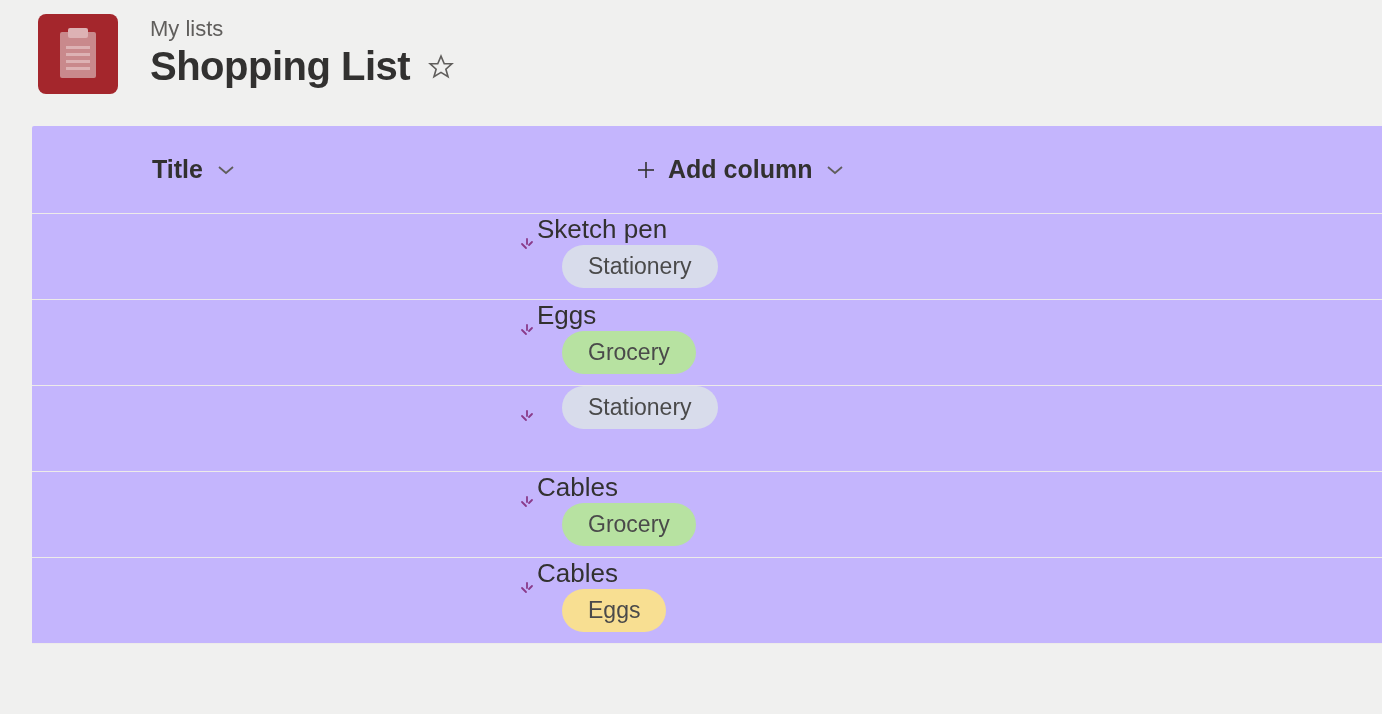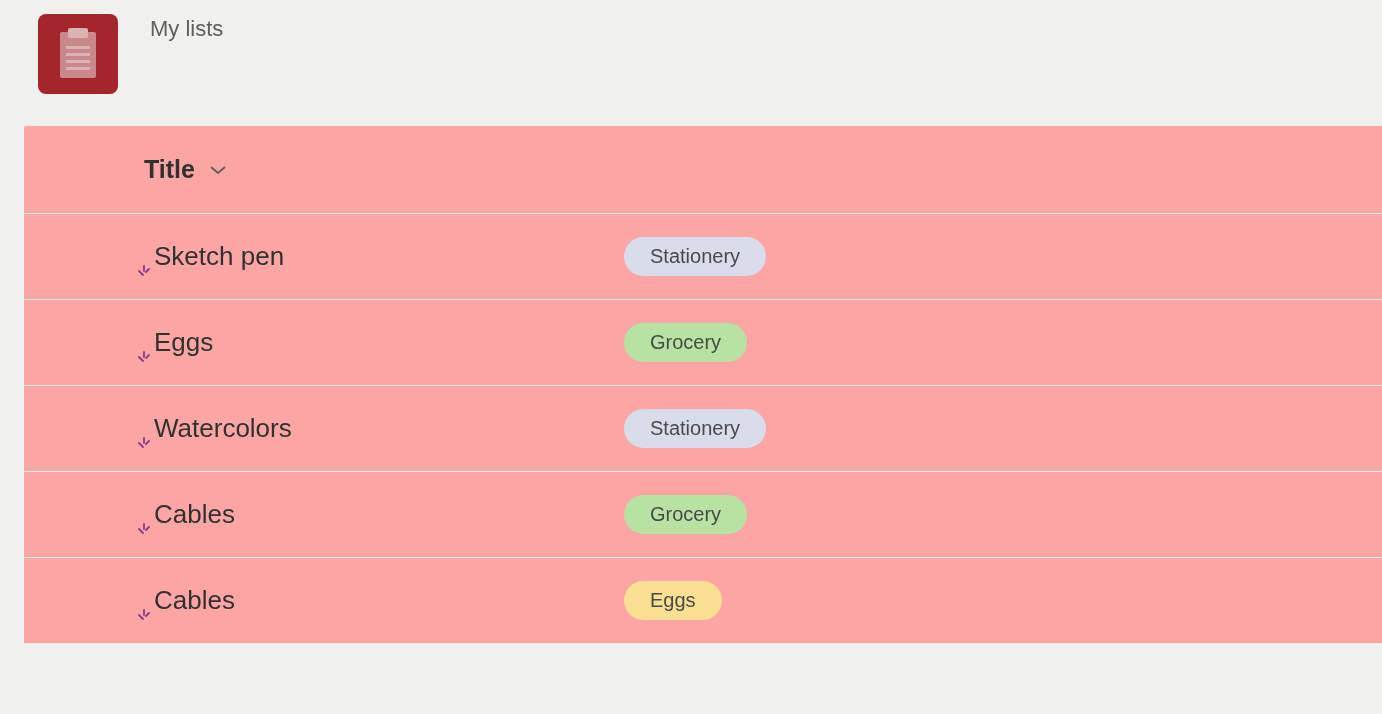--- a/index.html
+++ b/index.html
@@ -65,22 +65,22 @@
     }
 
     .star-icon {
       margin-left: 18px;
       cursor: pointer;
       display: flex;
       align-items: center;
     }
 
     .table-container {
-      margin: 32px 0 0 24px;
-      background-color: #fca5a5;
+      margin: 32px 0 0 32px;
+      background-color: #c4b5fd;
       border-top-left-radius: 2px;
     }
 
     .table-header {
       display: flex;
       align-items: center;
       height: 88px;
       border-bottom: 1px solid #edebe9;
     }
 
@@ -126,20 +126,21 @@
       align-items: center;
       cursor: pointer;
     }
 
     .table-row {
       display: flex;
       align-items: center;
       height: 86px;
       border-bottom: 1px solid #edebe9;
       cursor: pointer;
+      flex-direction: column;
     }
 
     .row-title-cell {
       width: 600px;
       padding-left: 130px;
       display: flex;
       align-items: center;
       position: relative;
     }
 
@@ -160,21 +161,21 @@
       display: flex;
       align-items: center;
     }
 
     .pill {
       display: inline-flex;
       align-items: center;
       justify-content: center;
       padding: 8px 26px;
       border-radius: 24px;
-      font-size: 20px;
+      font-size: 23px;
       font-weight: 400;
       color: #4a4a4a;
     }
 
     .pill-stationery {
       background-color: #d8dceb;
     }
 
     .pill-grocery {
       background-color: #b7e2a1;
@@ -193,35 +194,59 @@
       <rect x="4" y="4" width="36" height="46" rx="2" fill="#c9898c"></rect>
       <rect x="12" y="0" width="20" height="10" rx="2" fill="#ddb2b4"></rect>
       <rect x="10" y="18" width="24" height="3" fill="#ddb2b4"></rect>
       <rect x="10" y="25" width="24" height="3" fill="#ddb2b4"></rect>
       <rect x="10" y="32" width="24" height="3" fill="#ddb2b4"></rect>
       <rect x="10" y="39" width="24" height="3" fill="#ddb2b4"></rect>
     </svg>
   </div>
   <div class="header-text">
     <div class="breadcrumb">My lists</div>
+    <div class="title-row">
+      <h1 class="page-title">Shopping List</h1>
+      <span class="star-icon">
+        <svg width="26" height="26" viewBox="0 0 24 24" fill="none" stroke="#605e5c" stroke-width="1.5">
+          <polygon points="12,2 15,9 22,9 16.5,14 18.5,21 12,17 5.5,21 7.5,14 2,9 9,9"></polygon>
+        </svg>
+      </span>
+    </div>
   </div>
 </div>
 
 <div class="table-container">
   <div class="table-header">
     <div class="col-title">
       <div class="header-clickable">
         <span class="header-label">Title</span>
         <span class="chevron">
           <svg width="18" height="12" viewBox="0 0 18 12" fill="none" stroke="#605e5c" stroke-width="1.8">
             <polyline points="2,3 9,9 16,3"></polyline>
           </svg>
         </span>
       </div>
     </div>
+    <div class="col-add">
+      <div class="header-clickable">
+        <span class="plus-icon">
+          <svg width="20" height="20" viewBox="0 0 20 20" stroke="#323130" stroke-width="1.6">
+            <line x1="10" y1="2" x2="10" y2="18"></line>
+            <line x1="2" y1="10" x2="18" y2="10"></line>
+          </svg>
+        </span>
+        <span class="header-label">Add column</span>
+        <span class="chevron">
+          <svg width="18" height="12" viewBox="0 0 18 12" fill="none" stroke="#605e5c" stroke-width="1.8">
+            <polyline points="2,3 9,9 16,3"></polyline>
+          </svg>
+        </span>
+      </div>
+    </div>
   </div>
 
   <div id="rows-container">
       <div class="table-row">
         <div class="row-title-cell">
           <span class="new-indicator"><svg width="18" height="18" viewBox="0 0 18 18" fill="none" stroke="#8a3a8a" stroke-width="1.8" stroke-linecap="round">
   <line x1="3" y1="8" x2="7" y2="12"></line>
   <line x1="8" y1="3" x2="8" y2="8"></line>
   <line x1="13" y1="6" x2="10" y2="9"></line>
 </svg></span>
@@ -244,21 +269,20 @@
           <span class="pill pill-grocery">Grocery</span>
         </div>
       </div>
       <div class="table-row">
         <div class="row-title-cell">
           <span class="new-indicator"><svg width="18" height="18" viewBox="0 0 18 18" fill="none" stroke="#8a3a8a" stroke-width="1.8" stroke-linecap="round">
   <line x1="3" y1="8" x2="7" y2="12"></line>
   <line x1="8" y1="3" x2="8" y2="8"></line>
   <line x1="13" y1="6" x2="10" y2="9"></line>
 </svg></span>
-          <span class="row-title">Watercolors</span>
         </div>
         <div class="row-category-cell">
           <span class="pill pill-stationery">Stationery</span>
         </div>
       </div>
       <div class="table-row">
         <div class="row-title-cell">
           <span class="new-indicator"><svg width="18" height="18" viewBox="0 0 18 18" fill="none" stroke="#8a3a8a" stroke-width="1.8" stroke-linecap="round">
   <line x1="3" y1="8" x2="7" y2="12"></line>
   <line x1="8" y1="3" x2="8" y2="8"></line>

